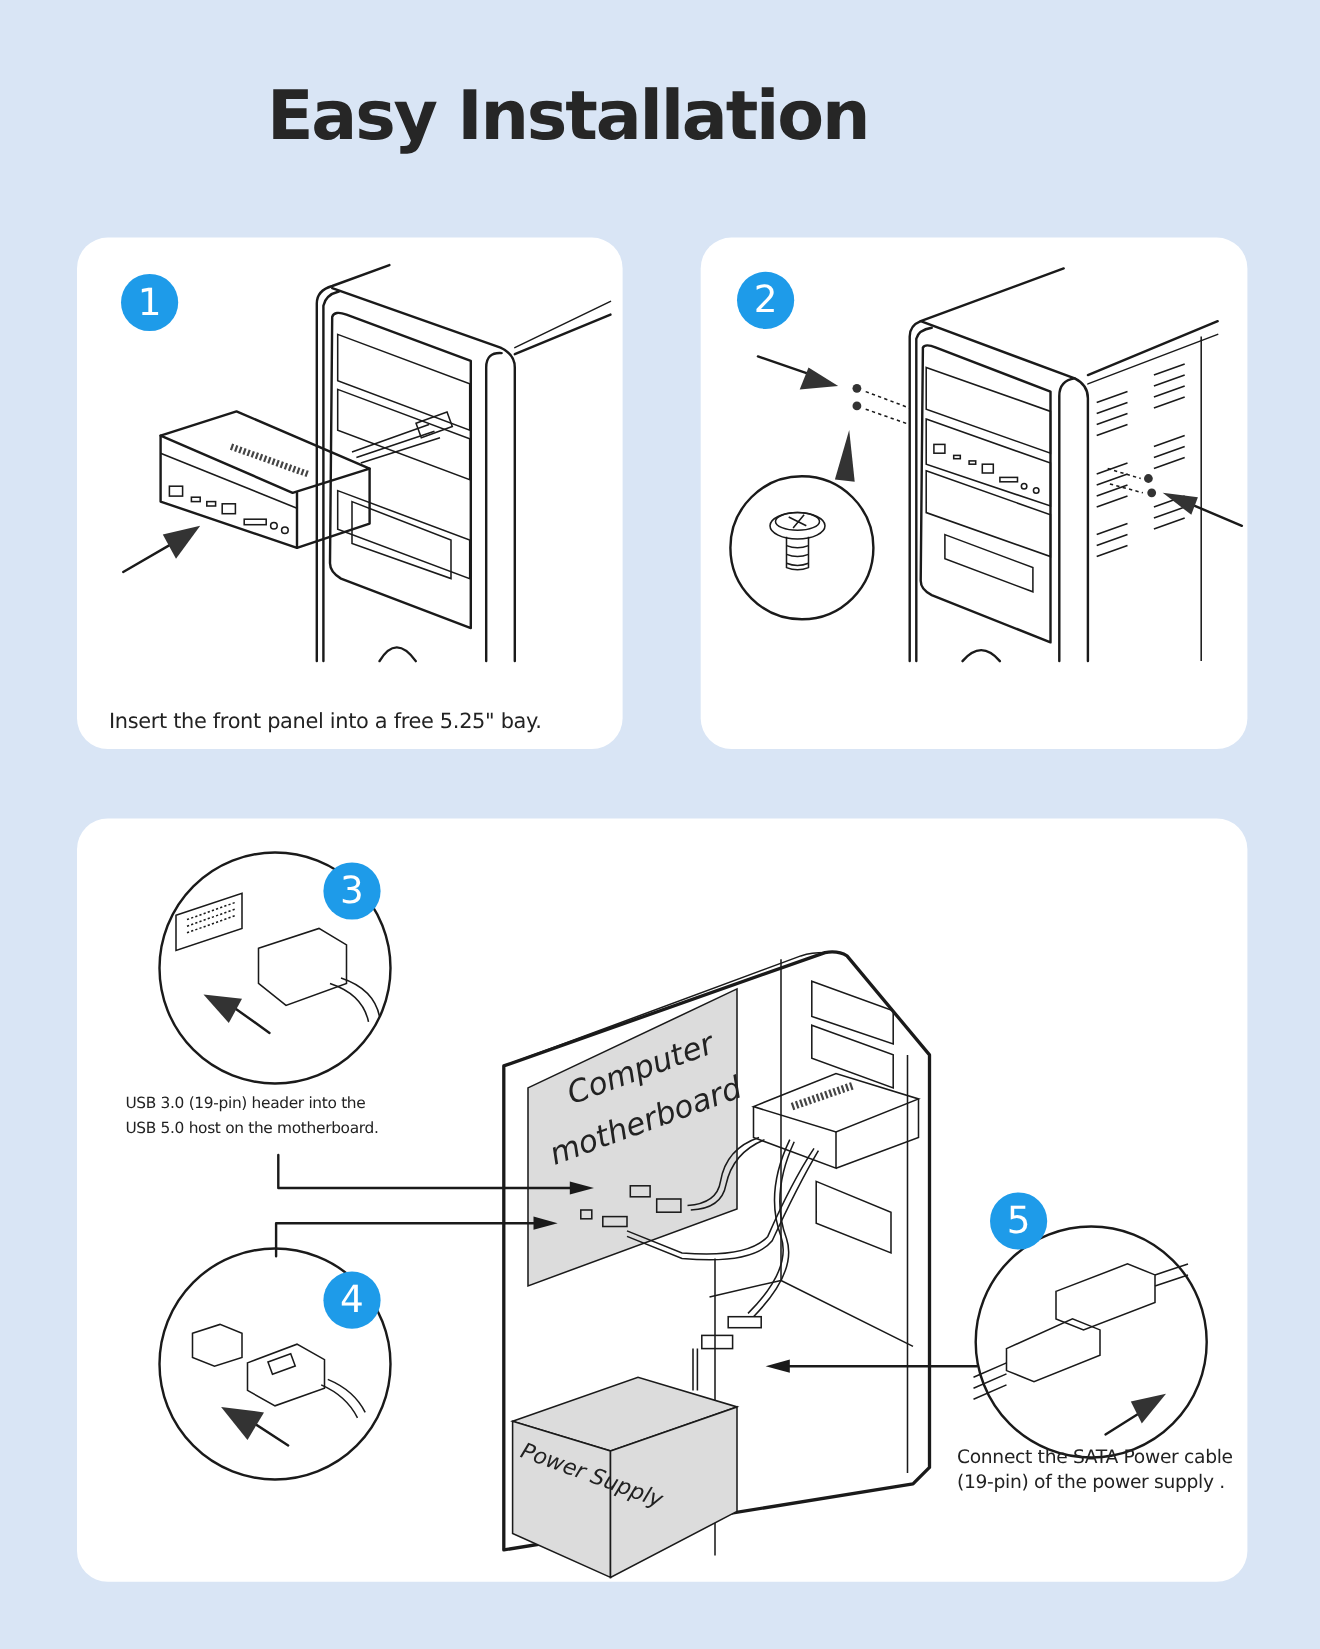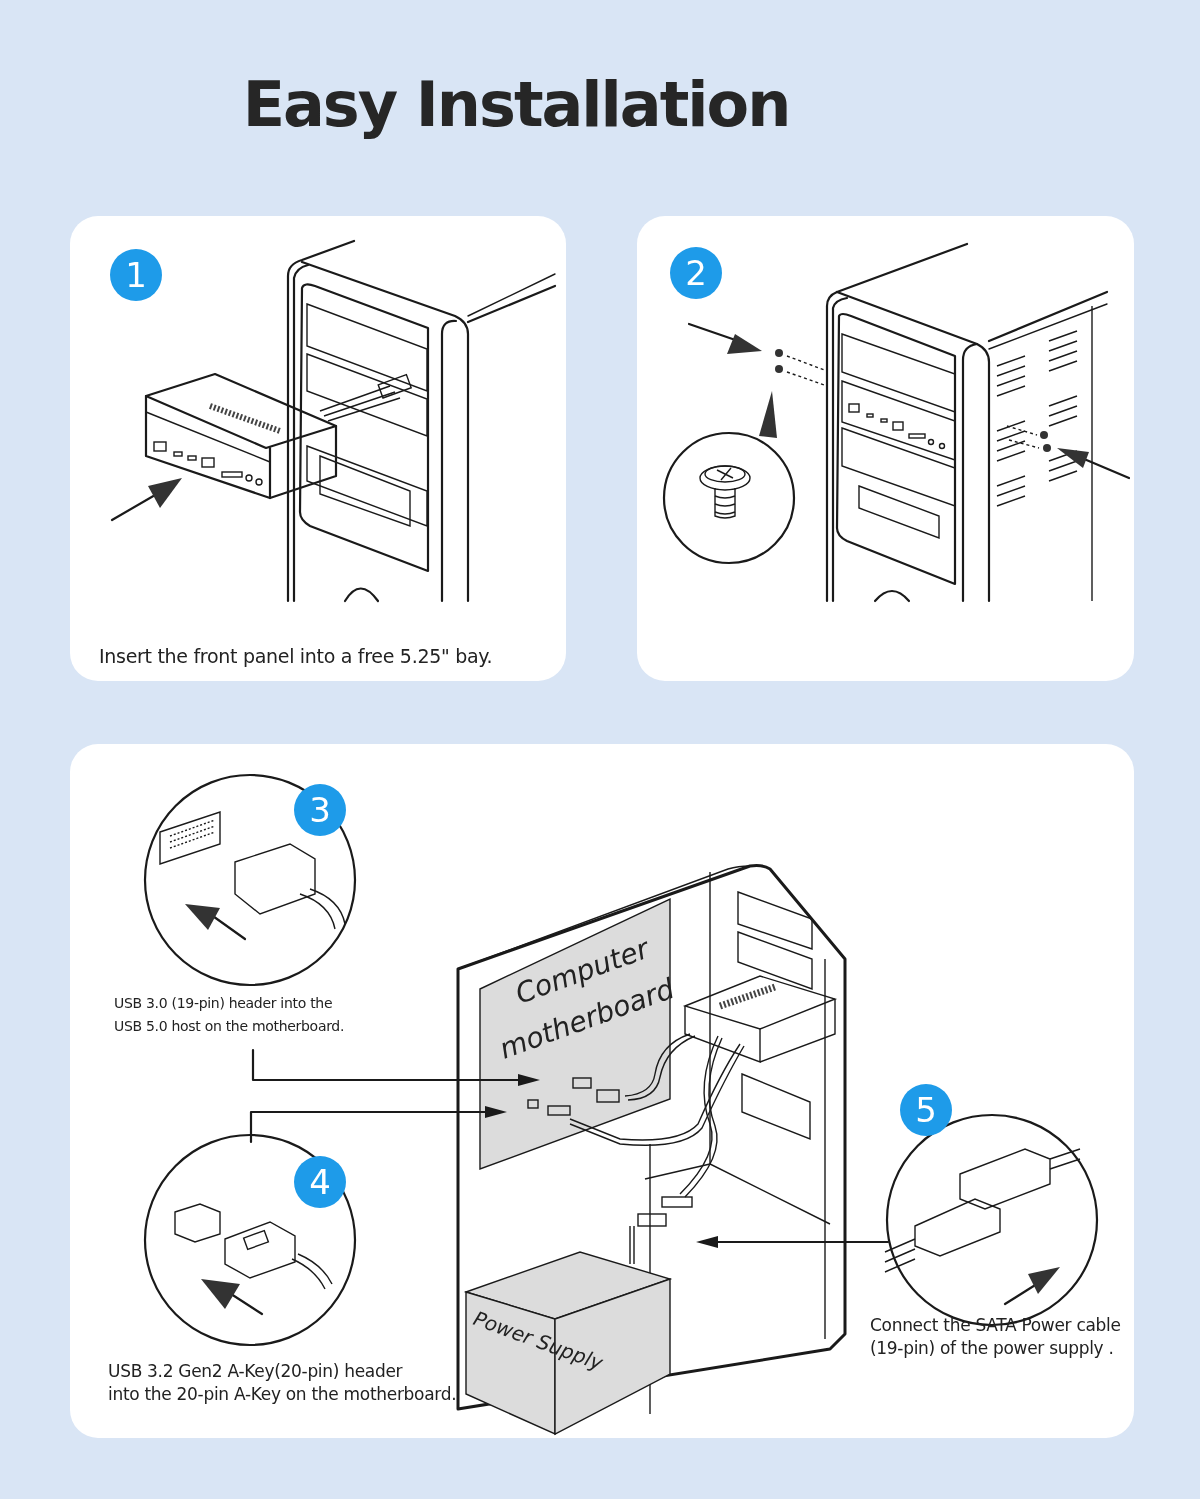--- a/index.html
+++ b/index.html
@@ -217,21 +217,17 @@
   </svg>
 
   <div class="badge" style="left:224px;top:40px;">3</div>
   <div class="badge" style="left:224px;top:412px;">4</div>
   <div class="badge" style="left:830px;top:340px;">5</div>
 
   <div class="caption" style="left:44px;top:248px;font-size:14px;line-height:23px;">
     <div>USB 3.0 (19-pin) header into the</div>
     <div>USB 5.0 host on the motherboard.</div>
   </div>
-  <div class="caption" style="left:38px;top:616px;font-size:17px;line-height:23px;">
-    <div>USB 3.2 Gen2 A-Key(20-pin) header</div>
-    <div>into the 20-pin A-Key on the motherboard.</div>
-  </div>
   <div class="caption" style="left:772px;top:570px;font-size:17px;line-height:23px;margin-left:28px;">
     <div>Connect the SATA Power cable</div>
     <div>(19-pin) of the power supply .</div>
   </div>
 </div>
 
 </body></html>

